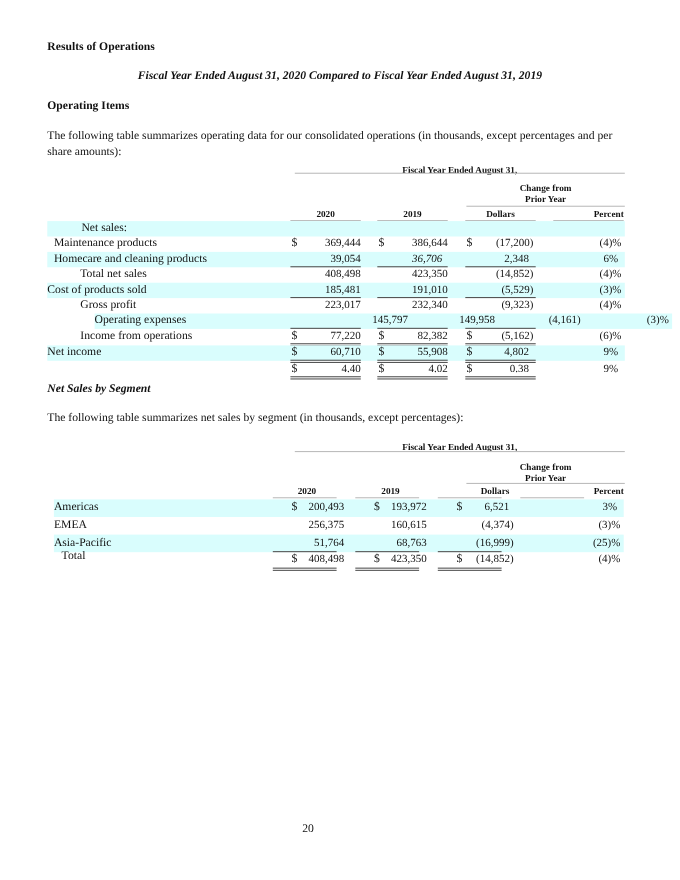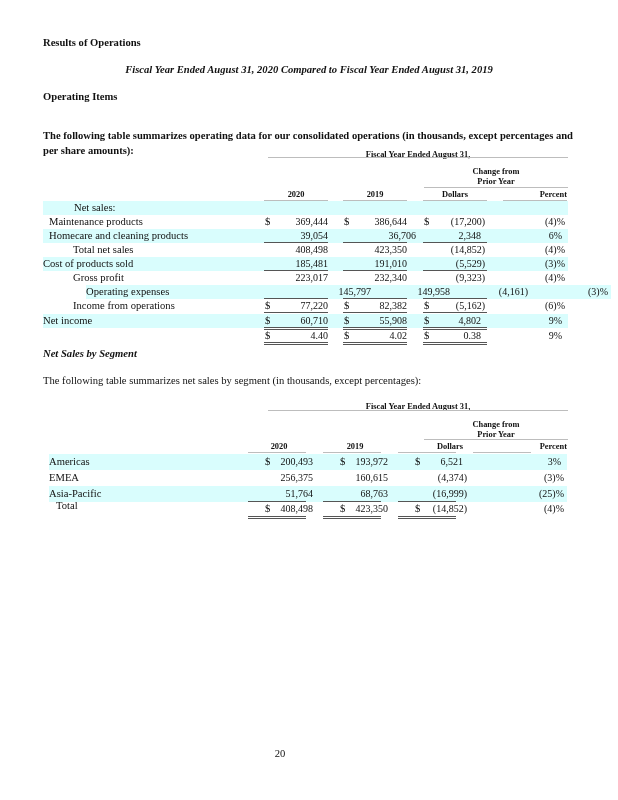--- a/index.html
+++ b/index.html
@@ -23,21 +23,21 @@
     .cur { position: absolute; top: 0; font-size: 10.6px; line-height: 14px; }
     .ul { position: absolute; height: 0; border-top: 1px solid #555; }
     .dul { position: absolute; height: 1px; border-top: 1px solid #555; border-bottom: 1px solid #555; }
   </style>
 </head>
 <body>
 
 <div class="abs h-bold" style="left:43px; top:37px;">Results of Operations</div>
 <div class="abs subtitle" style="top:64px;">Fiscal Year Ended August 31, 2020 Compared to Fiscal Year Ended August 31, 2019</div>
 <div class="abs h-bold" style="left:43px; top:91px;">Operating Items</div>
-<div class="abs para" style="left:43px; top:128px;font-weight:bold;">The following table summarizes operating data for our consolidated operations (in thousands, except percentages and per share amounts):</div>
+<div class="abs para" style="left:43px; top:116px;">The following table summarizes operating data for our consolidated operations (in thousands, except percentages and per share amounts):</div>
 
 <div>
 
   <div class="abs tbl-head" style="left:268px; width:300px; top:150px;">Fiscal Year Ended August 31,</div>
   <div class="rule" style="left:268px; width:300px; top:157px;"></div>
   <div class="abs tbl-head" style="left:424px; width:144px; top:167px; line-height:10px;">
     <div>Change from</div>
     <div>Prior Year</div>
   </div>
   <div class="rule" style="left:424px; width:144px; top:187px;"></div>
@@ -62,21 +62,21 @@
     <span class="cur" style="left:301px;">$</span>
     <span class="cell" style="right:161px;">386,644</span>
     <span class="cur" style="left:381px;">$</span>
     <span class="cell" style="right:83px;">(17,200)</span>
     <span class="cell" style="right:3px;">(4)%</span>
   </div>
 
   <div class="row hl" style="top:229px;">
     <span class="lbl" style="left:6px;">Homecare and cleaning products</span>
     <span class="cell" style="right:240px;">39,054</span>
-    <span class="cell" style="right:152px;">36,706</span>
+    <span class="cell" style="right:166px;font-style:italic;">36,706</span>
     <span class="cell" style="right:87px;">2,348</span>
     <span class="cell" style="right:6px;">6%</span>
   </div>
   <div class="ul" style="left:264px; width:64px; top:242px;"></div>
   <div class="ul" style="left:343px; width:64px; top:242px;"></div>
   <div class="ul" style="left:423px; width:64px; top:242px;"></div>
 
   <div class="row" style="top:243px;">
     <span class="lbl" style="left:30px;">Total net sales</span>
     <span class="cell" style="right:240px;">408,498</span>

